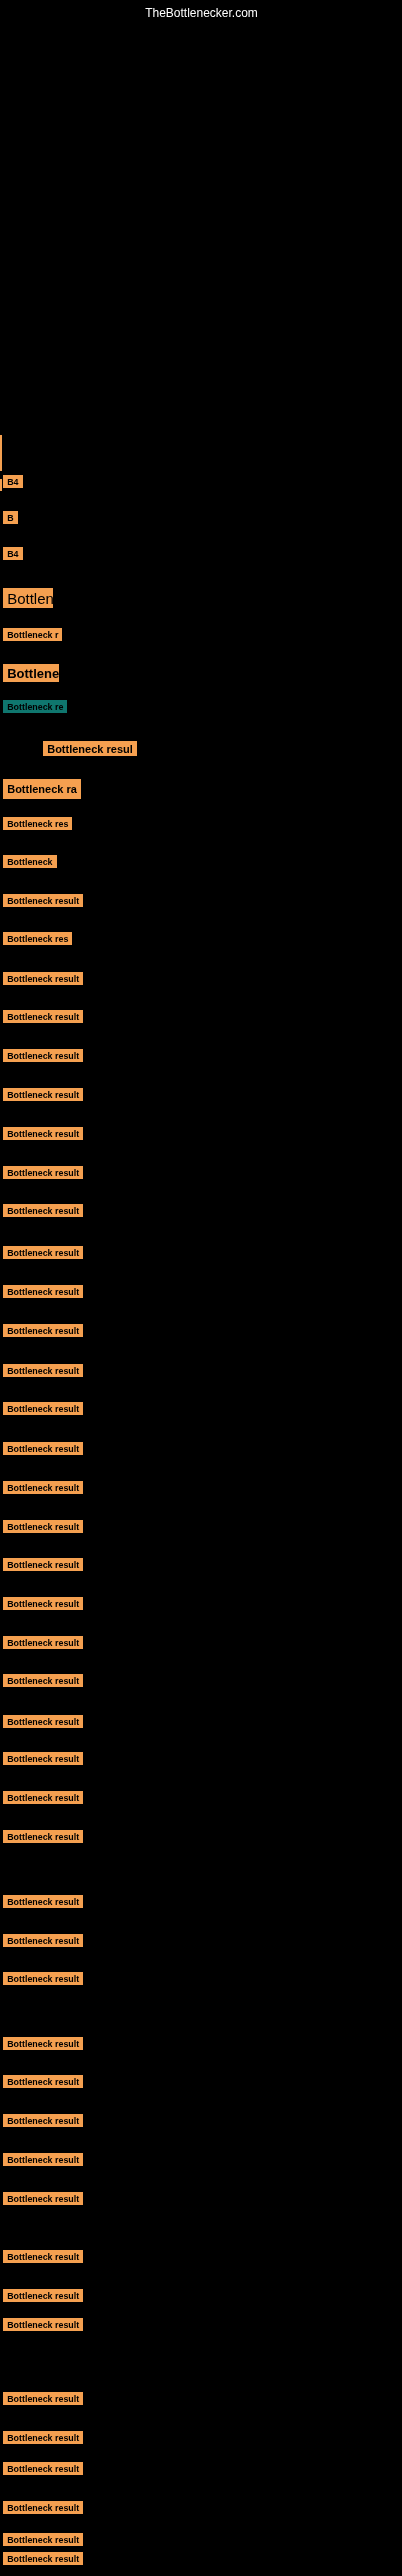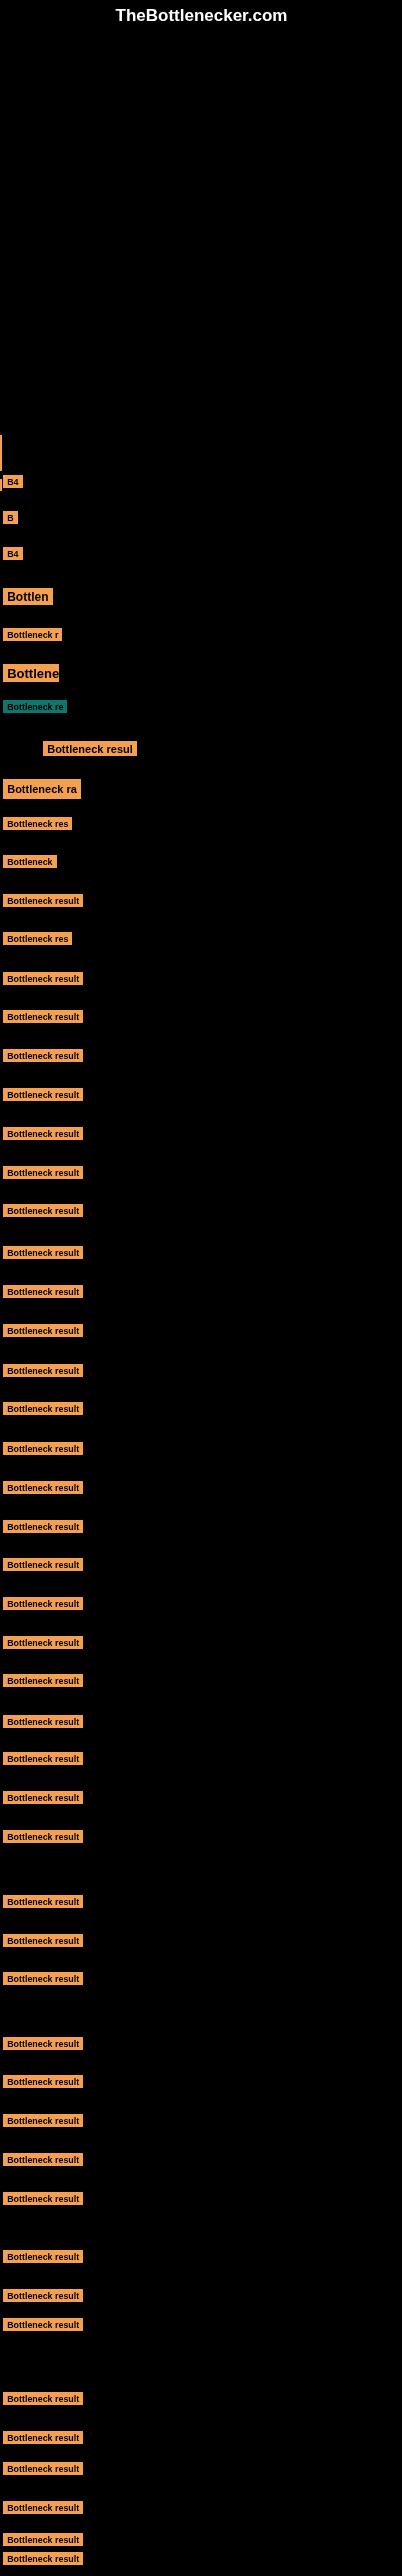--- a/index.html
+++ b/index.html
@@ -16,22 +16,22 @@
       position: relative;
       overflow-x: hidden;
     }
 
     .site-title {
       position: absolute;
       top: 6.4px;
       left: 50%;
       transform: translateX(-50%);
       color: #ffffff;
-      font-size: 17px;
-      font-weight: bold;
+      font-size: 12px;
+      font-weight: normal;
       white-space: nowrap;
     }
 
     .chart-area {
       position: absolute;
       top: 24px;
       left: 0;
       width: 403px;
       height: 306px;
       background: #000;
@@ -46,21 +46,21 @@
 </div>
 
 <div style="position:absolute; left:0; top:435px; width:2.4px; height:36px; background:#F5A050;"></div>
 
 <div style="position:absolute; left:0; top:479px; width:2.4px; height:12px; background:#F5A050;"></div>
 
 <div id="results-container">
     <div style="position: absolute; top: 475px; left: 3.2px; background-color: rgb(245, 160, 80); color: rgb(0, 0, 0); font-size: 8.9px; font-weight: bold; padding: 1.6px 4px; white-space: nowrap; max-width: 31px; overflow: hidden;">B4</div>
     <div style="position: absolute; top: 511px; left: 3.2px; background-color: rgb(245, 160, 80); color: rgb(0, 0, 0); font-size: 8.9px; font-weight: bold; padding: 1.6px 4px; white-space: nowrap; max-width: 22.5px; overflow: hidden;">B</div>
     <div style="position: absolute; top: 547px; left: 3.2px; background-color: rgb(245, 160, 80); color: rgb(0, 0, 0); font-size: 8.9px; font-weight: bold; padding: 1.6px 4px; white-space: nowrap; max-width: 31px; overflow: hidden;">B4</div>
-    <div style="position: absolute; top: 588px; left: 3.2px; background-color: rgb(245, 160, 80); color: rgb(0, 0, 0); font-size: 12px; font-weight: bold; padding: 1.6px 4px; white-space: nowrap; max-width: 50px; overflow: hidden; text-align: center;">Bottlen</div>
+    <div style="position: absolute; top: 588px; left: 3.2px; background-color: rgb(245, 160, 80); color: rgb(0, 0, 0); font-size: 15px; font-weight: normal; padding: 1.6px 4px; white-space: nowrap; max-width: 50px; overflow: hidden; text-align: center;">Bottlen</div>
     <div style="position: absolute; top: 628px; left: 3.2px; background-color: rgb(245, 160, 80); color: rgb(0, 0, 0); font-size: 8.9px; font-weight: bold; padding: 1.6px 4px; white-space: nowrap; max-width: 76px; overflow: hidden;">Bottleneck r</div>
     <div style="position: absolute; top: 664px; left: 3.2px; background-color: rgb(245, 160, 80); color: rgb(0, 0, 0); font-size: 13px; font-weight: bold; padding: 1.6px 4px; white-space: nowrap; max-width: 56px; overflow: hidden;">Bottlene</div>
     <div style="position: absolute; top: 700px; left: 3.2px; background-color: #0f766e; color: rgb(0, 0, 0); font-size: 8.9px; font-weight: bold; padding: 1.6px 4px; white-space: nowrap; max-width: 85px; overflow: hidden;">Bottleneck re</div>
     <div style="position: absolute; top: 741px; left: 3.2px; background-color: rgb(245, 160, 80); color: rgb(0, 0, 0); font-size: 11px; font-weight: bold; padding: 1.6px 4px; white-space: nowrap; max-width: 101px; overflow: hidden; margin-left: 40px;">Bottleneck resul</div>
     <div style="position: absolute; top: 779px; left: 3.2px; background-color: rgb(245, 160, 80); color: rgb(0, 0, 0); font-size: 11px; font-weight: bold; padding: 4px 4px; white-space: nowrap; max-width: 85px; overflow: hidden;">Bottleneck ra</div>
     <div style="position: absolute; top: 817px; left: 3.2px; background-color: rgb(245, 160, 80); color: rgb(0, 0, 0); font-size: 8.9px; font-weight: bold; padding: 1.6px 4px; white-space: nowrap; max-width: 89px; overflow: hidden;">Bottleneck res</div>
     <div style="position: absolute; top: 855px; left: 3.2px; background-color: rgb(245, 160, 80); color: rgb(0, 0, 0); font-size: 8.9px; font-weight: bold; padding: 1.6px 4px; white-space: nowrap; max-width: 68px; overflow: hidden;">Bottleneck</div>
     <div style="position: absolute; top: 894px; left: 3.2px; background-color: rgb(245, 160, 80); color: rgb(0, 0, 0); font-size: 8.9px; font-weight: bold; padding: 1.6px 4px; white-space: nowrap; max-width: 105px; overflow: hidden;">Bottleneck result</div>
     <div style="position: absolute; top: 932px; left: 3.2px; background-color: rgb(245, 160, 80); color: rgb(0, 0, 0); font-size: 8.9px; font-weight: bold; padding: 1.6px 4px; white-space: nowrap; max-width: 89px; overflow: hidden;">Bottleneck res</div>
     <div style="position: absolute; top: 972px; left: 3.2px; background-color: rgb(245, 160, 80); color: rgb(0, 0, 0); font-size: 8.9px; font-weight: bold; padding: 1.6px 4px; white-space: nowrap; max-width: 105px; overflow: hidden;">Bottleneck result</div>

